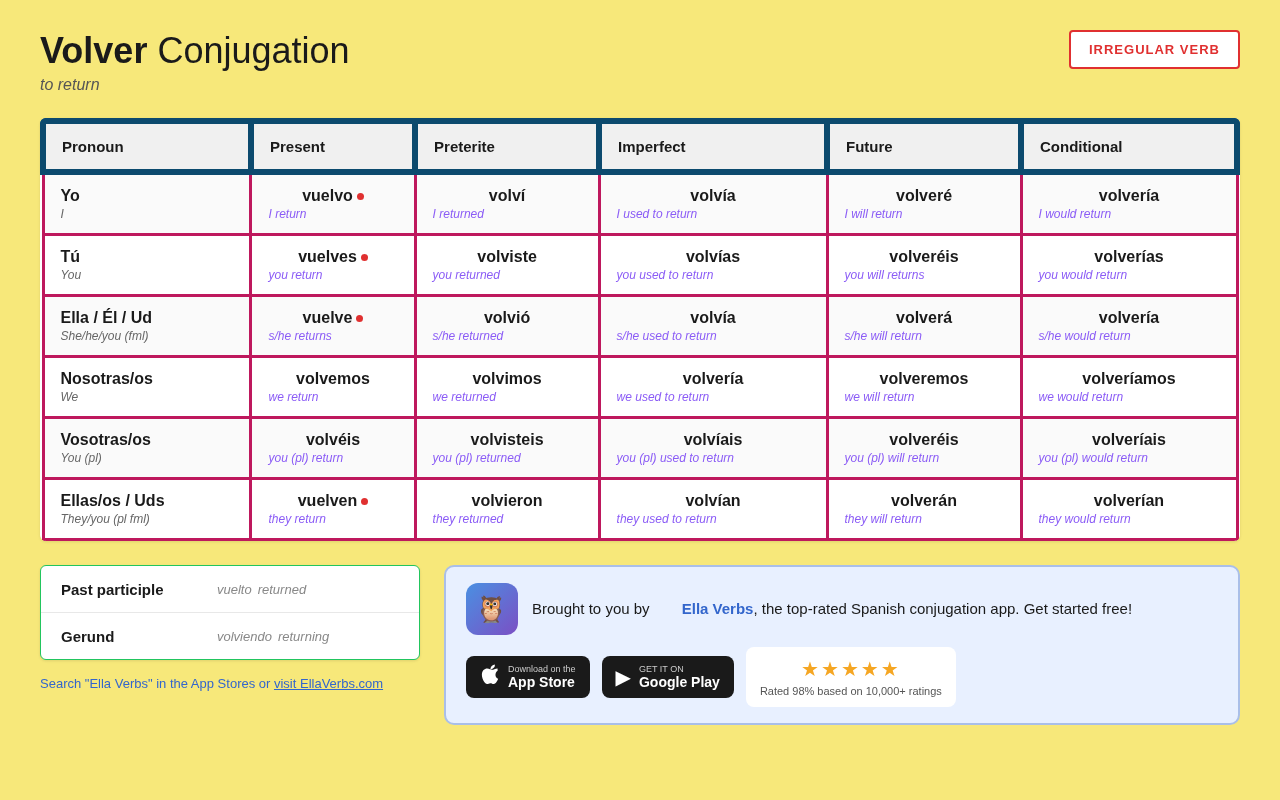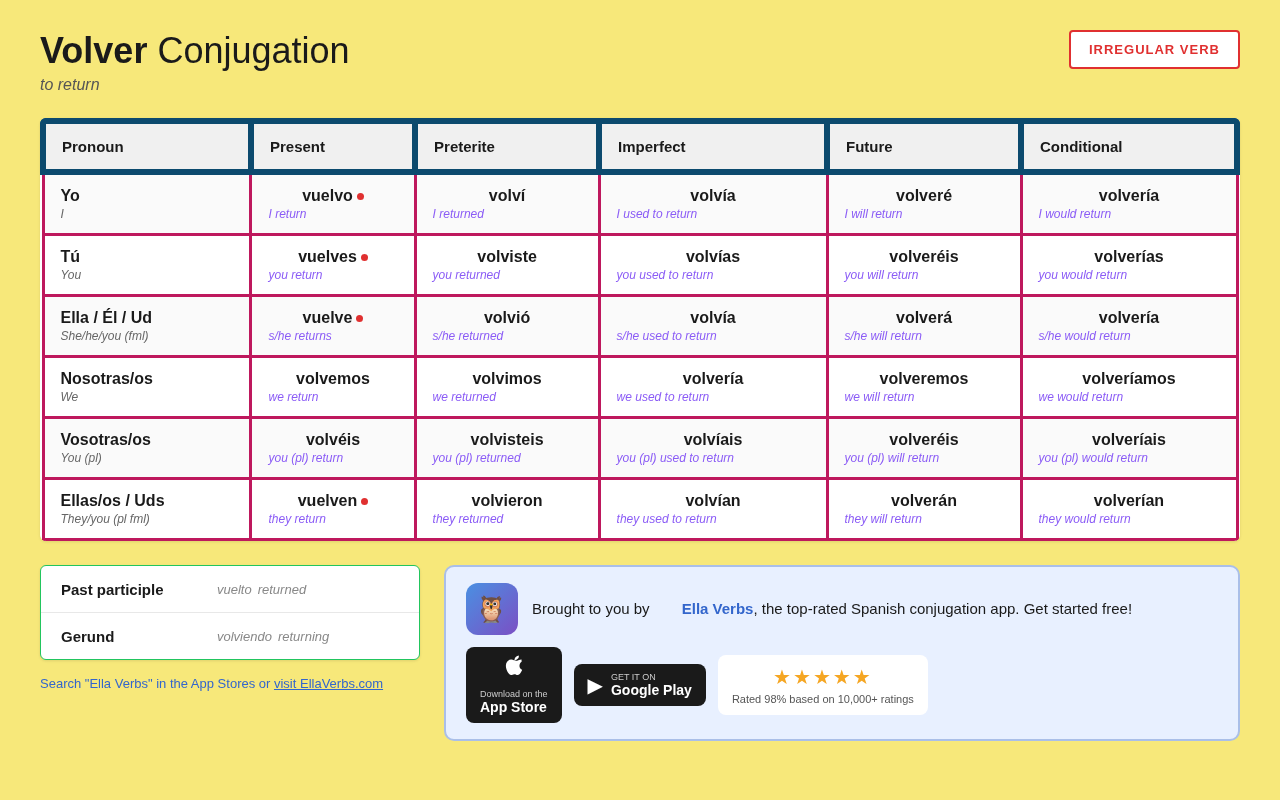--- a/index.html
+++ b/index.html
@@ -196,21 +196,20 @@
     }
     .app-store-btn {
       background: #1a1a1a;
       border-radius: 8px;
       padding: 8px 14px;
       display: flex;
       align-items: center;
       gap: 8px;
       color: white;
       text-decoration: none;
-      flex-direction: column;
     }
     .app-store-btn .btn-icon {
       font-size: 20px;
     }
     .app-store-btn .btn-text .small {
       font-size: 9px;
       color: #ccc;
       display: block;
     }
     .app-store-btn .btn-text .big {
@@ -330,21 +329,21 @@
         <td>
           <div class="conj-main">volviste</div>
           <div class="conj-sub">you returned</div>
         </td>
         <td>
           <div class="conj-main">volvías</div>
           <div class="conj-sub">you used to return</div>
         </td>
         <td>
           <div class="conj-main">volveréis</div>
-          <div class="conj-sub">you will return</div>
+          <div class="conj-sub">you will returns</div>
         </td>
         <td>
           <div class="conj-main">volverías</div>
           <div class="conj-sub">you would return</div>
         </td>
       </tr>
       <tr>
         <td>
           <div class="pronoun-main">Ella / Él / Ud</div>
           <div class="pronoun-sub">She/he/you (fml)</div>

